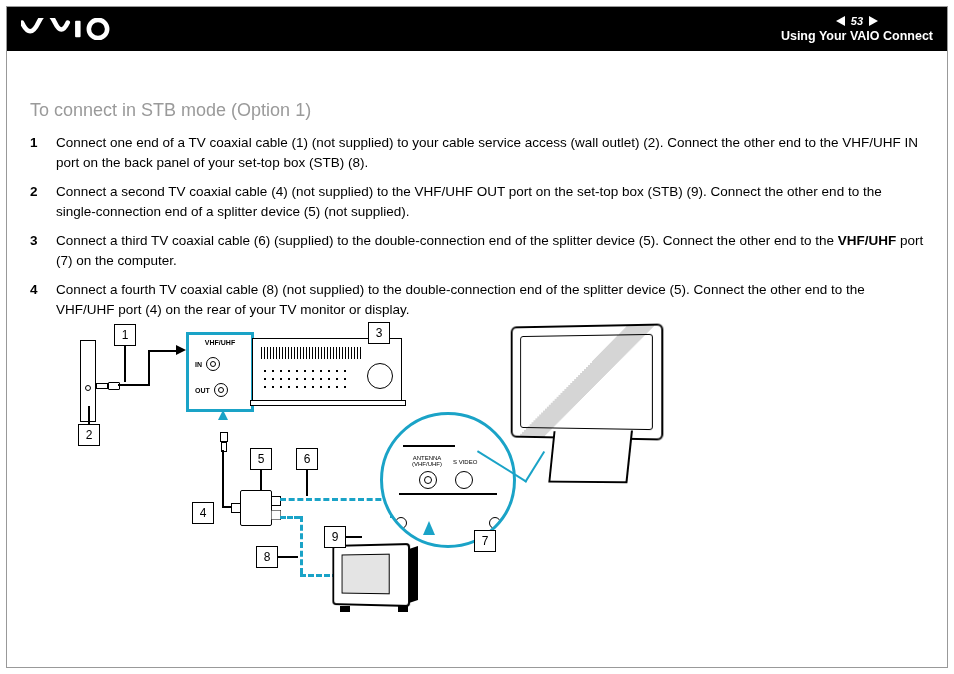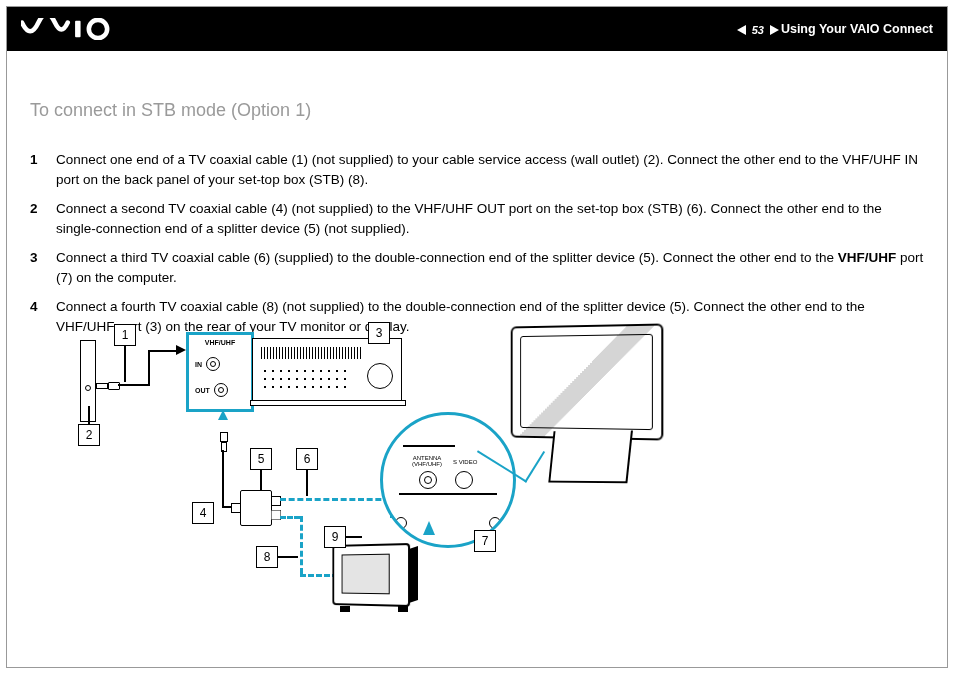--- a/index.html
+++ b/index.html
@@ -33,22 +33,22 @@
   }
   .logo {
     display: flex;
     align-items: center;
     gap: 2px;
     height: 100%;
   }
   .logo svg { height: 22px; width: auto; }
   .header-right {
     display: flex;
-    flex-direction: row;
-    align-items: flex-end;
+    flex-direction: column;
+    align-items: center;
     gap: 2px;
   }
   .page-nav {
     display: flex;
     align-items: center;
     gap: 6px;
     font-size: 11px;
     font-style: italic;
     font-weight: bold;
   }
@@ -66,21 +66,21 @@
   .content {
     position: absolute;
     top: 100px;
     left: 30px;
     right: 30px;
   }
   .section-title {
     font-size: 18px;
     color: #9a9a9a;
     font-weight: normal;
-    margin: 0 0 29px 0;
+    margin: 0 0 12px 0;
   }
   ol.steps {
     list-style: none;
     padding: 0;
     margin: 0;
     font-size: 13.5px;
     line-height: 1.45;
     color: #000;
   }
   ol.steps li {
@@ -287,29 +287,29 @@
 
 <div class="content">
   <h2 class="section-title">To connect in STB mode (Option 1)</h2>
   <ol class="steps">
     <li>
       <span class="num">1</span>
       <span class="txt">Connect one end of a TV coaxial cable (1) (not supplied) to your cable service access (wall outlet) (2). Connect the other end to the VHF/UHF IN port on the back panel of your set-top box (STB) (8).</span>
     </li>
     <li>
       <span class="num">2</span>
-      <span class="txt">Connect a second TV coaxial cable (4) (not supplied) to the VHF/UHF OUT port on the set-top box (STB) (6). Connect the other end to the single-connection end of a splitter device (5) (not supplied).</span>
+      <span class="txt">Connect a second TV coaxial cable (4) (not supplied) to the VHF/UHF OUT port on the set-top box (STB) (9). Connect the other end to the single-connection end of a splitter device (5) (not supplied).</span>
     </li>
     <li>
       <span class="num">3</span>
       <span class="txt">Connect a third TV coaxial cable (6) (supplied) to the double-connection end of the splitter device (5). Connect the other end to the <b>VHF/UHF</b> port (7) on the computer.</span>
     </li>
     <li>
       <span class="num">4</span>
-      <span class="txt">Connect a fourth TV coaxial cable (8) (not supplied) to the double-connection end of the splitter device (5). Connect the other end to the VHF/UHF port (3) on the rear of your TV monitor or display.</span>
+      <span class="txt">Connect a fourth TV coaxial cable (8) (not supplied) to the double-connection end of the splitter device (5). Connect the other end to the VHF/UHF port (4) on the rear of your TV monitor or display.</span>
     </li>
   </ol>
 </div>
 
 <div class="diagram">
 
   <div class="wall"></div>
   <div class="wall-plug"></div>
 
   <div class="line" style="left:38px;top:64px;width:30px;"></div>

